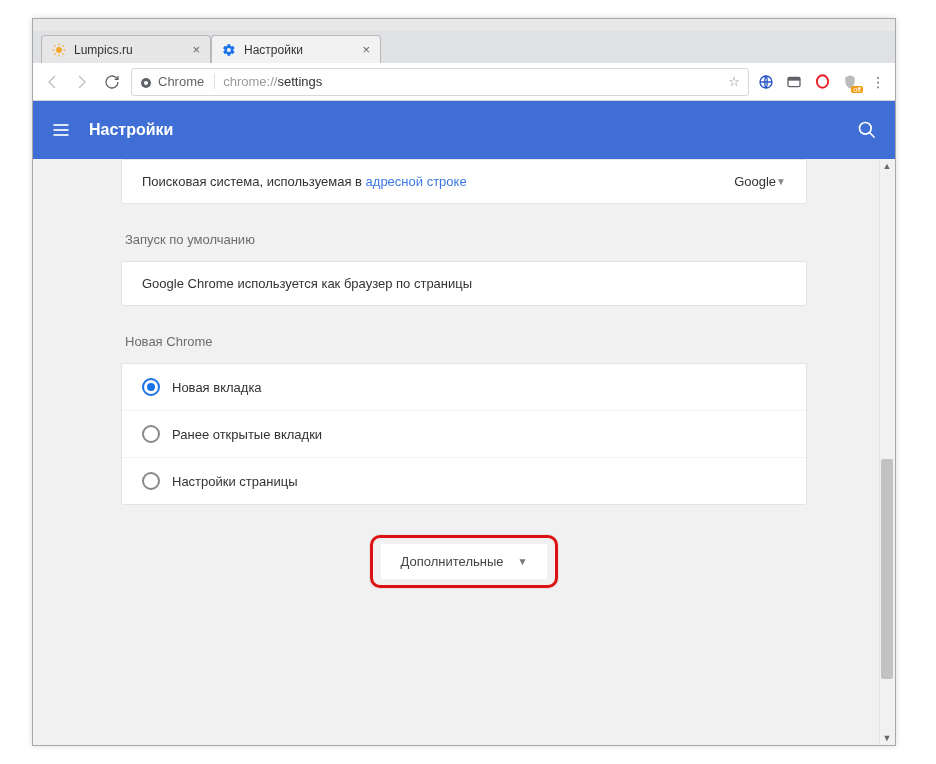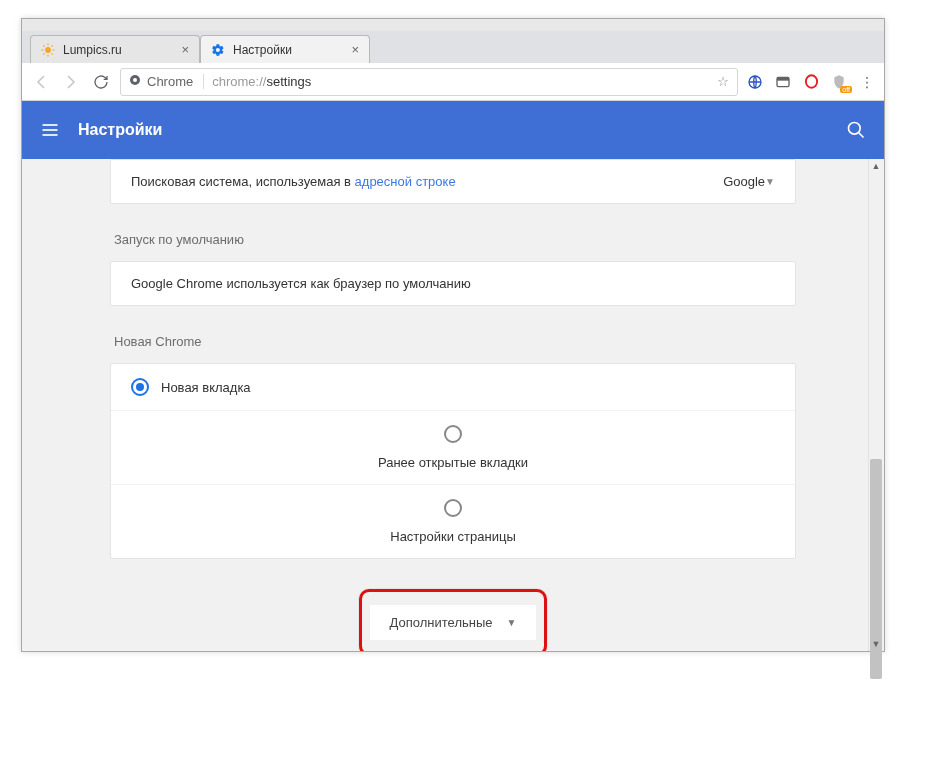--- a/index.html
+++ b/index.html
@@ -1,20 +1,20 @@
 <!DOCTYPE html>
 <html><head>
 <meta charset="utf-8">
 <style>
 * { box-sizing: border-box; margin: 0; padding: 0; font-family: Arial, "Helvetica Neue", sans-serif; }
 body { background: #fff; width: 936px; height: 764px; overflow: hidden; position: relative; }
 
 
 .window {
-  position: absolute; left: 21px; top: 18px; width: 864px; height: 634px;
+  position: absolute; left: 32px; top: 18px; width: 864px; height: 728px;
   border: 1px solid #a8a8a8; background: #fff; box-shadow: 0 0 6px rgba(0,0,0,.15);
 }
 .titlebar {
   height: 12px; background: #e8e8e8; border-bottom: 0;
 }
 
 
 .tabstrip {
   display: flex; align-items: flex-end; height: 32px; background: #dfe1e5; padding-left: 8px; gap: 0;
 }
@@ -31,21 +31,21 @@
 
 .toolbar {
   display: flex; align-items: center; height: 38px; background: #fff; border-bottom: 1px solid #d2d2d2; padding: 0 8px; gap: 8px;
 }
 .nav-btn { width: 22px; height: 22px; color: #8a8a8a; display:flex; align-items:center; justify-content:center; }
 .nav-btn.disabled { color: #c5c5c5; }
 .omnibox {
   flex: 1; height: 28px; border: 1px solid #d6d6d6; border-radius: 3px;
   display: flex; align-items: center; padding: 0 8px; gap: 8px; font-size: 13px; color: #333;
 }
-.omnibox .chip { color: #666; border-right: 1px solid #ddd; padding-right: 10px; display:flex; align-items:flex-start; gap:6px;}
+.omnibox .chip { color: #666; border-right: 1px solid #ddd; padding-right: 10px; display:flex; align-items:flex-end; gap:6px;}
 .omnibox .url-dim { color: #9a9a9a; }
 .omnibox .star { margin-left: auto; color: #888; }
 .ext-row { display: flex; gap: 10px; align-items: center; }
 .ext-icon { width: 18px; height: 18px; display:flex; align-items:center; justify-content:center; font-size:14px;}
 .menu-dots { color:#5f6368; }
 
 
 .blue-header {
   height: 58px; background: #3f6fd4; color: #fff; display: flex; align-items: center; padding: 0 18px;
 }
@@ -67,29 +67,29 @@
 .row {
   display:flex; align-items:center; padding: 14px 20px; font-size:13px; color:#333;
 }
 .row + .row { border-top:1px solid #eee; }
 .row .link { color:#3b78e7; }
 .row .sel { margin-left:auto; display:flex; align-items:center; color:#333;}
 .sel .caret { color:#888; font-size:10px;}
 .row .chev { margin-left:auto; color:#888; font-size:11px;}
 .section-label { font-size:13px; color:#6d6d6d; margin:28px 0 14px 4px; }
 .radio-row { display:flex; align-items:center; gap:12px; padding:14px 20px; font-size:13px; color:#333;}
-.radio-row + .radio-row { border-top:1px solid #f3f3f3;flex-direction:column;}
+.radio-row + .radio-row { border-top:1px solid #f3f3f3;}
 .radio { width:18px; height:18px; border:2px solid #888; border-radius:50%; display:flex; align-items:center; justify-content:center;}
 .radio.checked { border-color:#1a73e8; }
 .radio.checked::after { content:""; width:8px; height:8px; background:#1a73e8; border-radius:50%; }
 
 
 .adv-wrap { display:flex; justify-content:center; margin-top:30px; }
 .adv-highlight {
-  border:3px solid #d11; border-radius:10px; padding:13px 8px; box-shadow:0 0 0 1px rgba(0,0,0,.05);
+  border:3px solid #d11; border-radius:10px; padding:6px 8px; box-shadow:0 0 0 1px rgba(0,0,0,.05);
   background:#fff0;
 }
 .adv-btn {
   display:flex; align-items:center; gap:14px; padding:10px 20px; font-size:13px; color:#444;
   background:#fff; 
 }
 .adv-btn .caret { color:#777; font-size:10px;}
 
 svg { display:block; }
 </style>
@@ -214,21 +214,21 @@
           <span class="sel">
             <span>Google</span>
             <span class="caret">▼</span>
           </span>
         </div>
       </div>
 
       <div class="section-label">Запуск по умолчанию</div>
       <div class="card">
         <div class="row">
-          <span>Google Chrome используется как браузер по умолчанию</span>
+          <span>Google Chrome используется как браузер по страницы</span>
         </div>
       </div>
 
       <div class="section-label">Новая Chrome</div>
       <div class="card">
         <div class="radio-row">
           <span class="radio checked"></span>
           <span>Новая вкладка</span>
         </div>
         <div class="radio-row">

